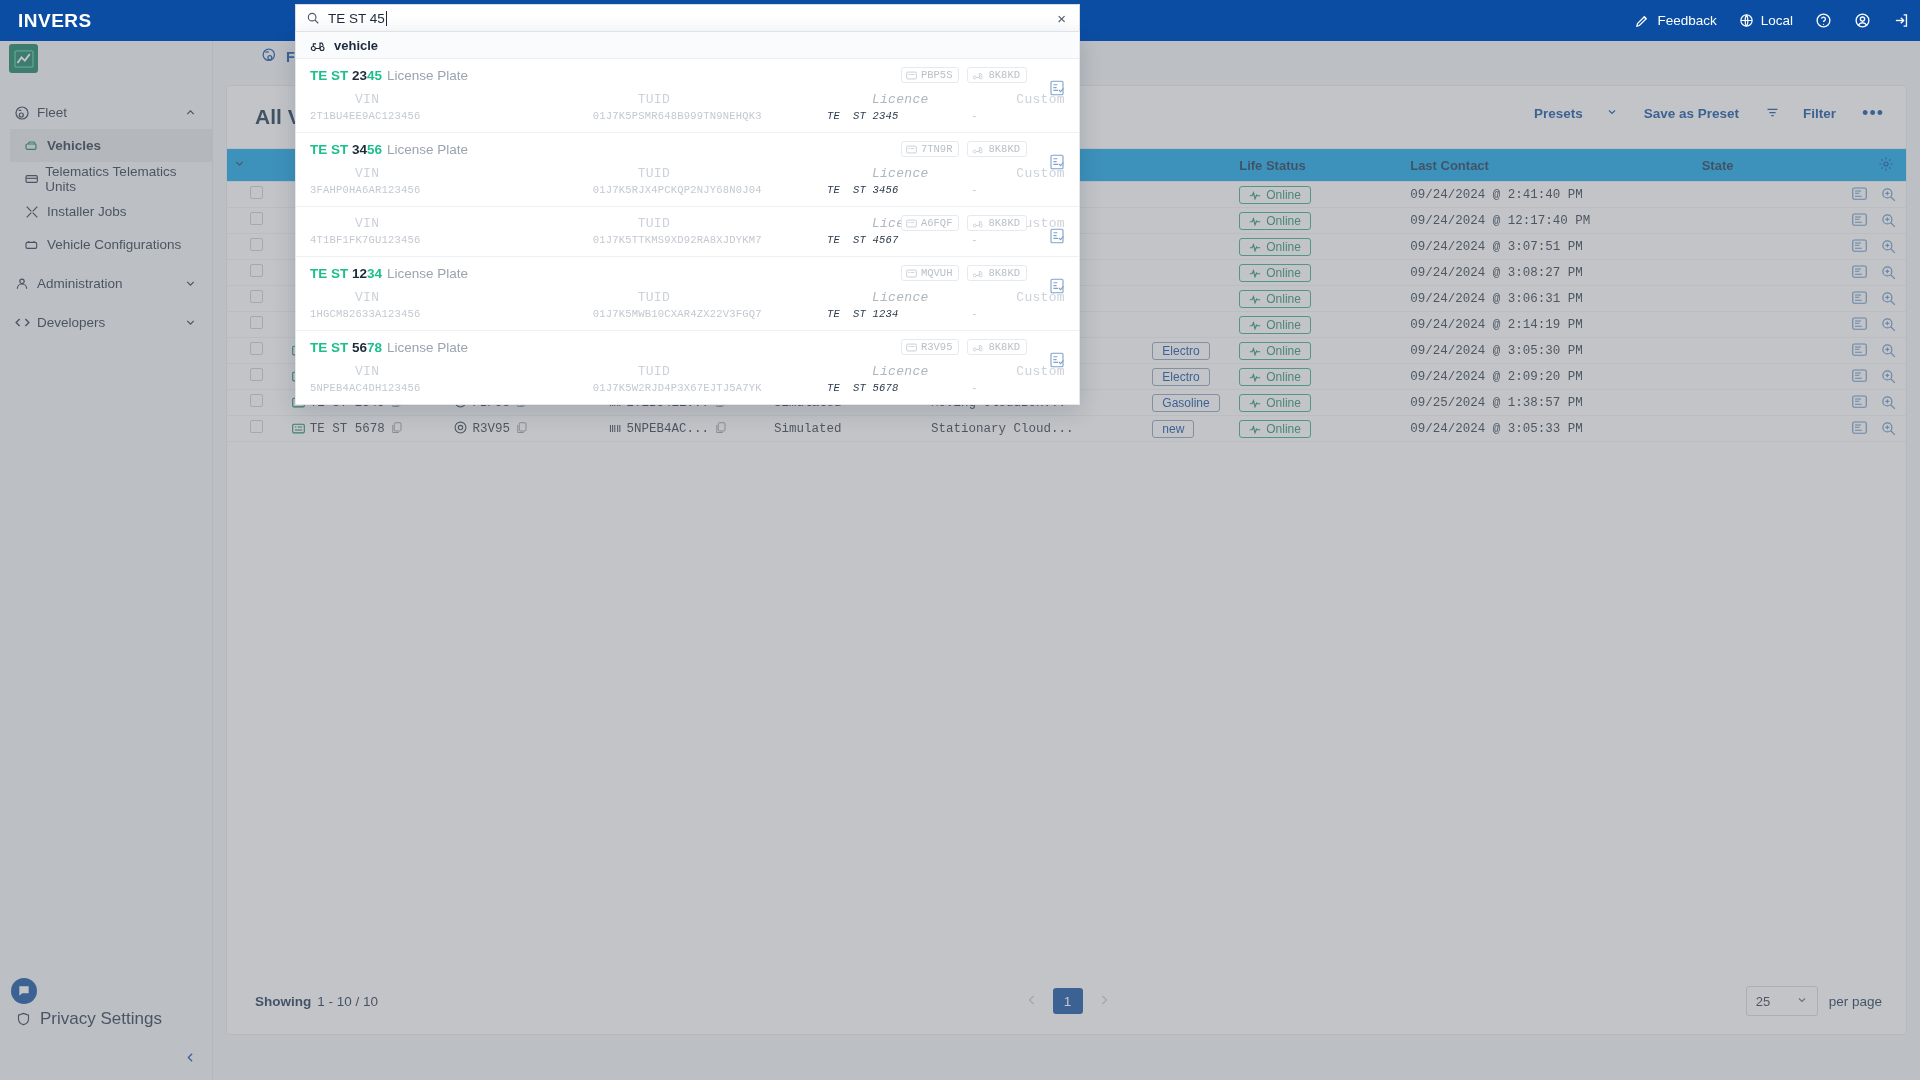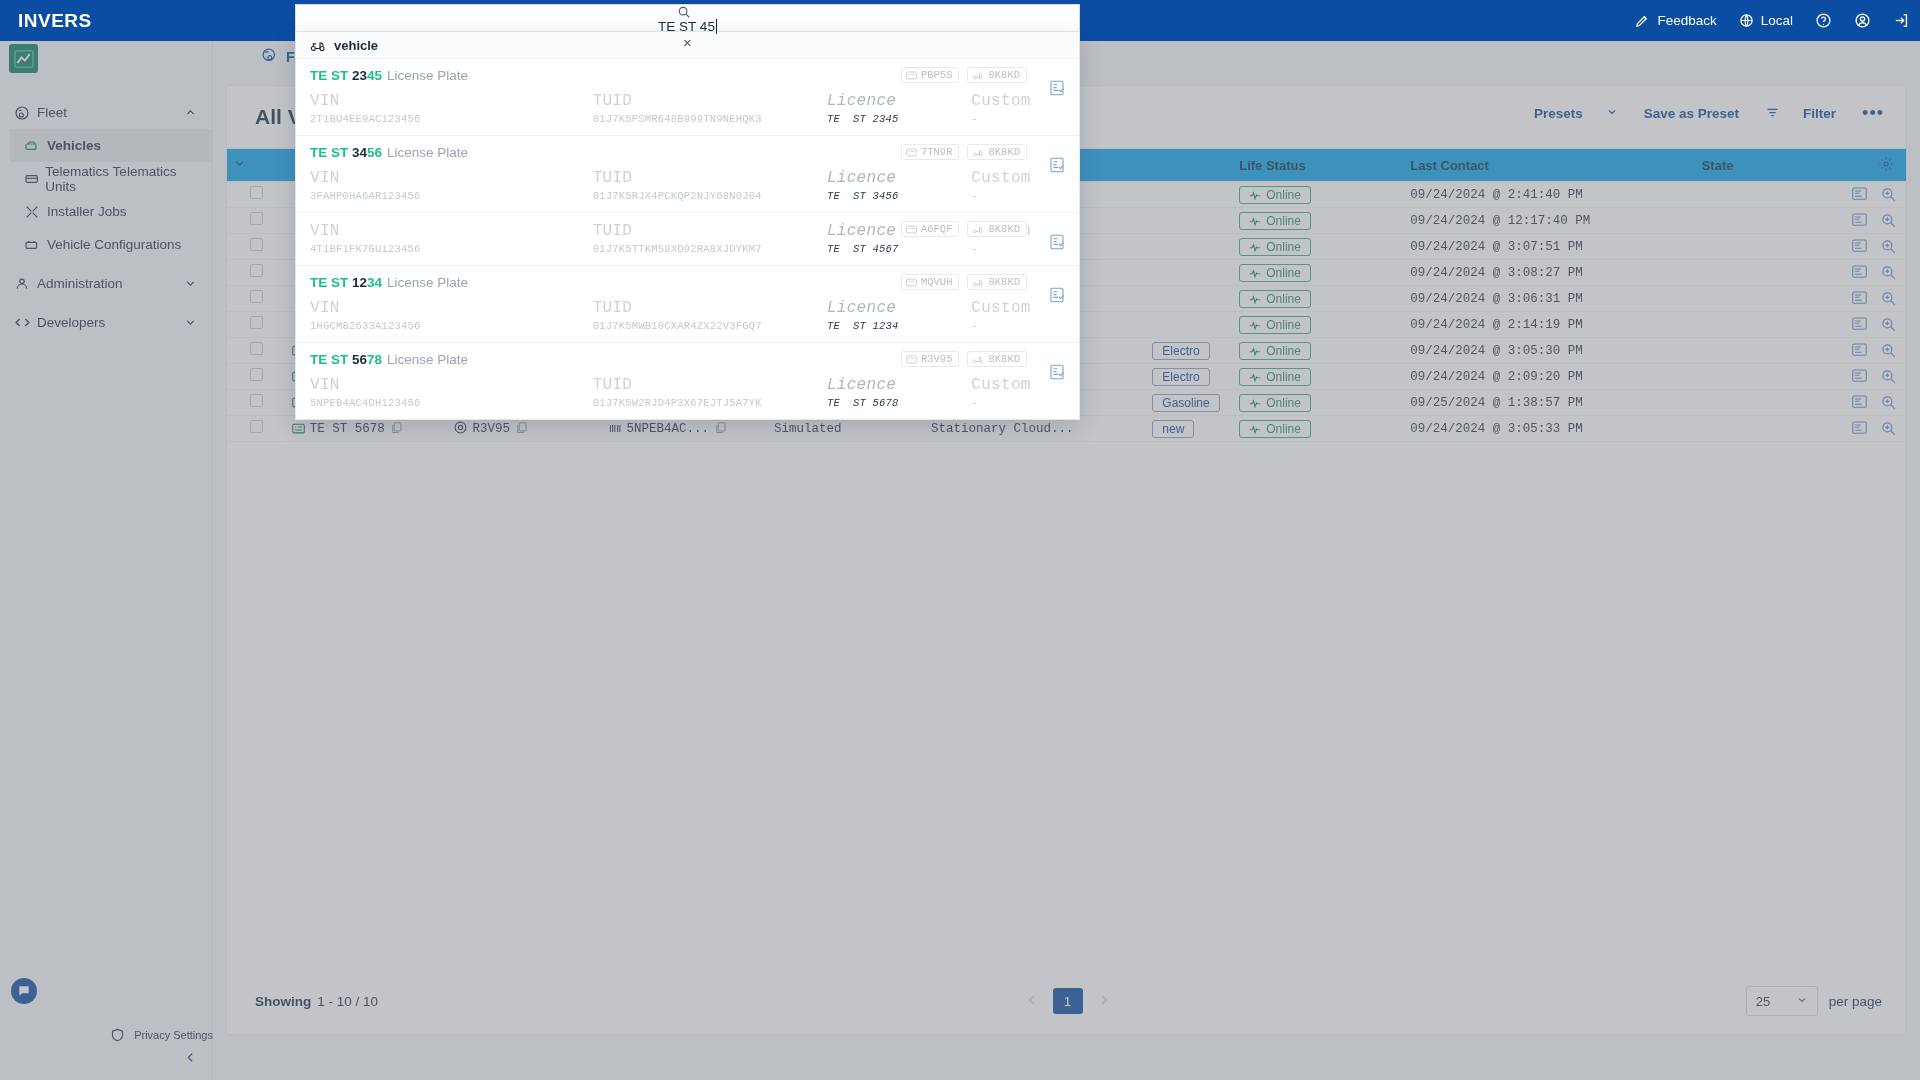--- a/index.html
+++ b/index.html
@@ -31,21 +31,21 @@
   .tb-item { display: flex; align-items: center; gap: 7px; cursor: pointer; }
   .tb-icon { display: inline-flex; align-items: center; }
 
   
   .searchwrap {
     position: absolute; left: 295px; top: 4px; width: 785px; z-index: 40;
   }
   .searchbox {
     height: 27px; background: #fff; border: 1px solid #d7dce3;
     border-bottom: none;
-    display: flex; align-items: center; padding: 0 10px; flex-direction: column;
+    display: flex; align-items: center; padding: 0 10px;
   }
   .searchbox .s-ico { margin-right: 8px; display: flex; }
   .search-text {
     font-size: 13.5px; color: #1b2a3d; flex: 1;
     font-family: "Liberation Sans", sans-serif;
   }
   .caret {
     display: inline-block; width: 1px; height: 15px; background: #1b2a3d;
     vertical-align: -3px; margin-left: 1px;
   }
@@ -75,22 +75,23 @@
   .dd-title .lbl { color: #9aa4b0; font-weight: normal; margin-left: 5px; }
 
   .dd-fields { display: flex; }
   .fld { }
   .fld.f-vin { width: 362px; }
   .fld.f-tuid { width: 300px; }
   .fld.f-lic { width: 185px; font-style: italic; }
   .fld.f-cust { width: 120px; }
   .fld-label {
     font-family: "Liberation Mono", monospace;
-    font-size: 16px; color: #ccd2d9; letter-spacing: 0.3px;
+    font-size: 13px; color: #ccd2d9; letter-spacing: 0.3px;
     margin-bottom: 3px;
+    margin-left: 45px;
   }
   .fld-val {
     font-family: "Liberation Mono", monospace;
     font-size: 10.5px; color: #c3c9d1; letter-spacing: 0.2px;
   }
   .fld-val.strong { color: #2b3a4b; }
 
   .dd-badges {
     position: absolute; right: 52px; top: 8px;
     display: flex; gap: 8px;
@@ -126,23 +127,23 @@
   }
   .nav-item .n-ico { width: 23px; display: flex; align-items: center; }
   .nav-item.active {
     background: #e6e9ec; font-weight: bold;
   }
   .nav-item .chev { position: absolute; right: 16px; display: flex; }
   .nav-sub { padding-left: 10px; }
   .nav-spacer { height: 6px; }
 
   .privacy {
-    position: absolute; left: 0; bottom: 30px; width: 213px;
+    position: absolute; left: 0; bottom: 46px; width: 213px;
     display: flex; align-items: center; height: 30px;
-    padding-left: 16px; font-size: 11px; color: #253449; cursor: pointer; justify-content: flex-end;
+    padding-left: 16px; font-size: 17px; color: #253449; cursor: pointer;
   }
   .privacy .p-ico { width: 24px; display: flex; }
   .fab {
     position: absolute; left: 11px; bottom: 76px;
     width: 26px; height: 26px; border-radius: 50%;
     background: #0b4da2; display: flex; align-items: center;
     justify-content: center; cursor: pointer;
   }
   .collapse-btn {
     position: absolute; right: 12px; bottom: 13px;

